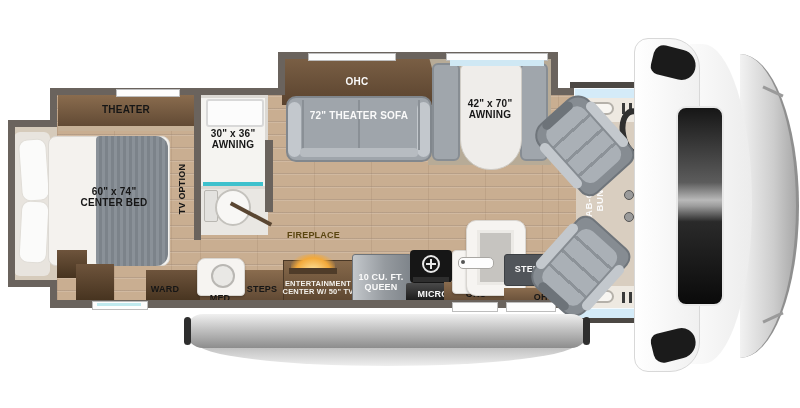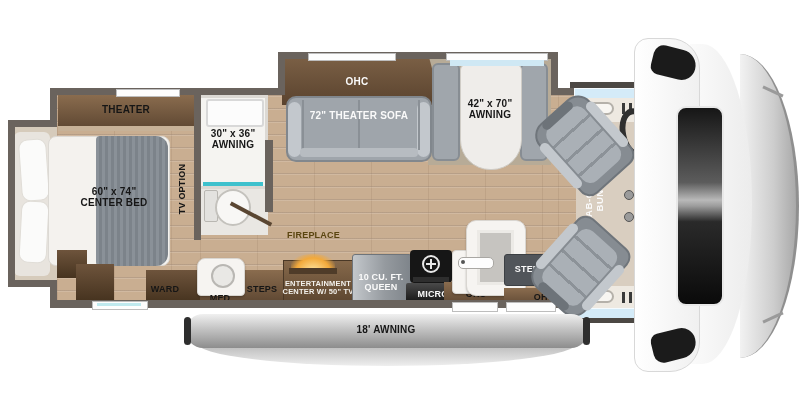--- a/index.html
+++ b/index.html
@@ -223,15 +223,14 @@
   <div class="abs" style="left:762px;top:316px;width:22px;height:3px;background:#9a9a9a;transform:rotate(-25deg);"></div>
   <div class="abs" style="left:652px;top:48px;width:44px;height:30px;background:#1b1b1b;border-radius:10px 16px 14px 8px;transform:rotate(14deg);"></div>
   <div class="abs" style="left:652px;top:330px;width:44px;height:30px;background:#1b1b1b;border-radius:8px 14px 16px 10px;transform:rotate(-14deg);"></div>
 
   <div class="abs" style="left:196px;top:340px;width:382px;height:26px;border-radius:0 0 55% 55% / 0 0 100% 100%;
        background:linear-gradient(180deg,#9a9a9a,#eaeaea);opacity:.8;"></div>
   <div class="abs" style="left:186px;top:314px;width:402px;height:34px;border-radius:17px;
        background:linear-gradient(180deg,#f0f0f0 0%,#c2c2c2 45%,#8d8d8d 100%);"></div>
   <div class="abs" style="left:184px;top:317px;width:7px;height:28px;background:#2e2e2e;border-radius:4px;"></div>
   <div class="abs" style="left:583px;top:317px;width:7px;height:28px;background:#2e2e2e;border-radius:4px;"></div>
-  <div class="abs lbl f10" style="left:286px;top:324px;width:200px;">18' AWNING</div>
 
 </div>
 
 </body></html>

